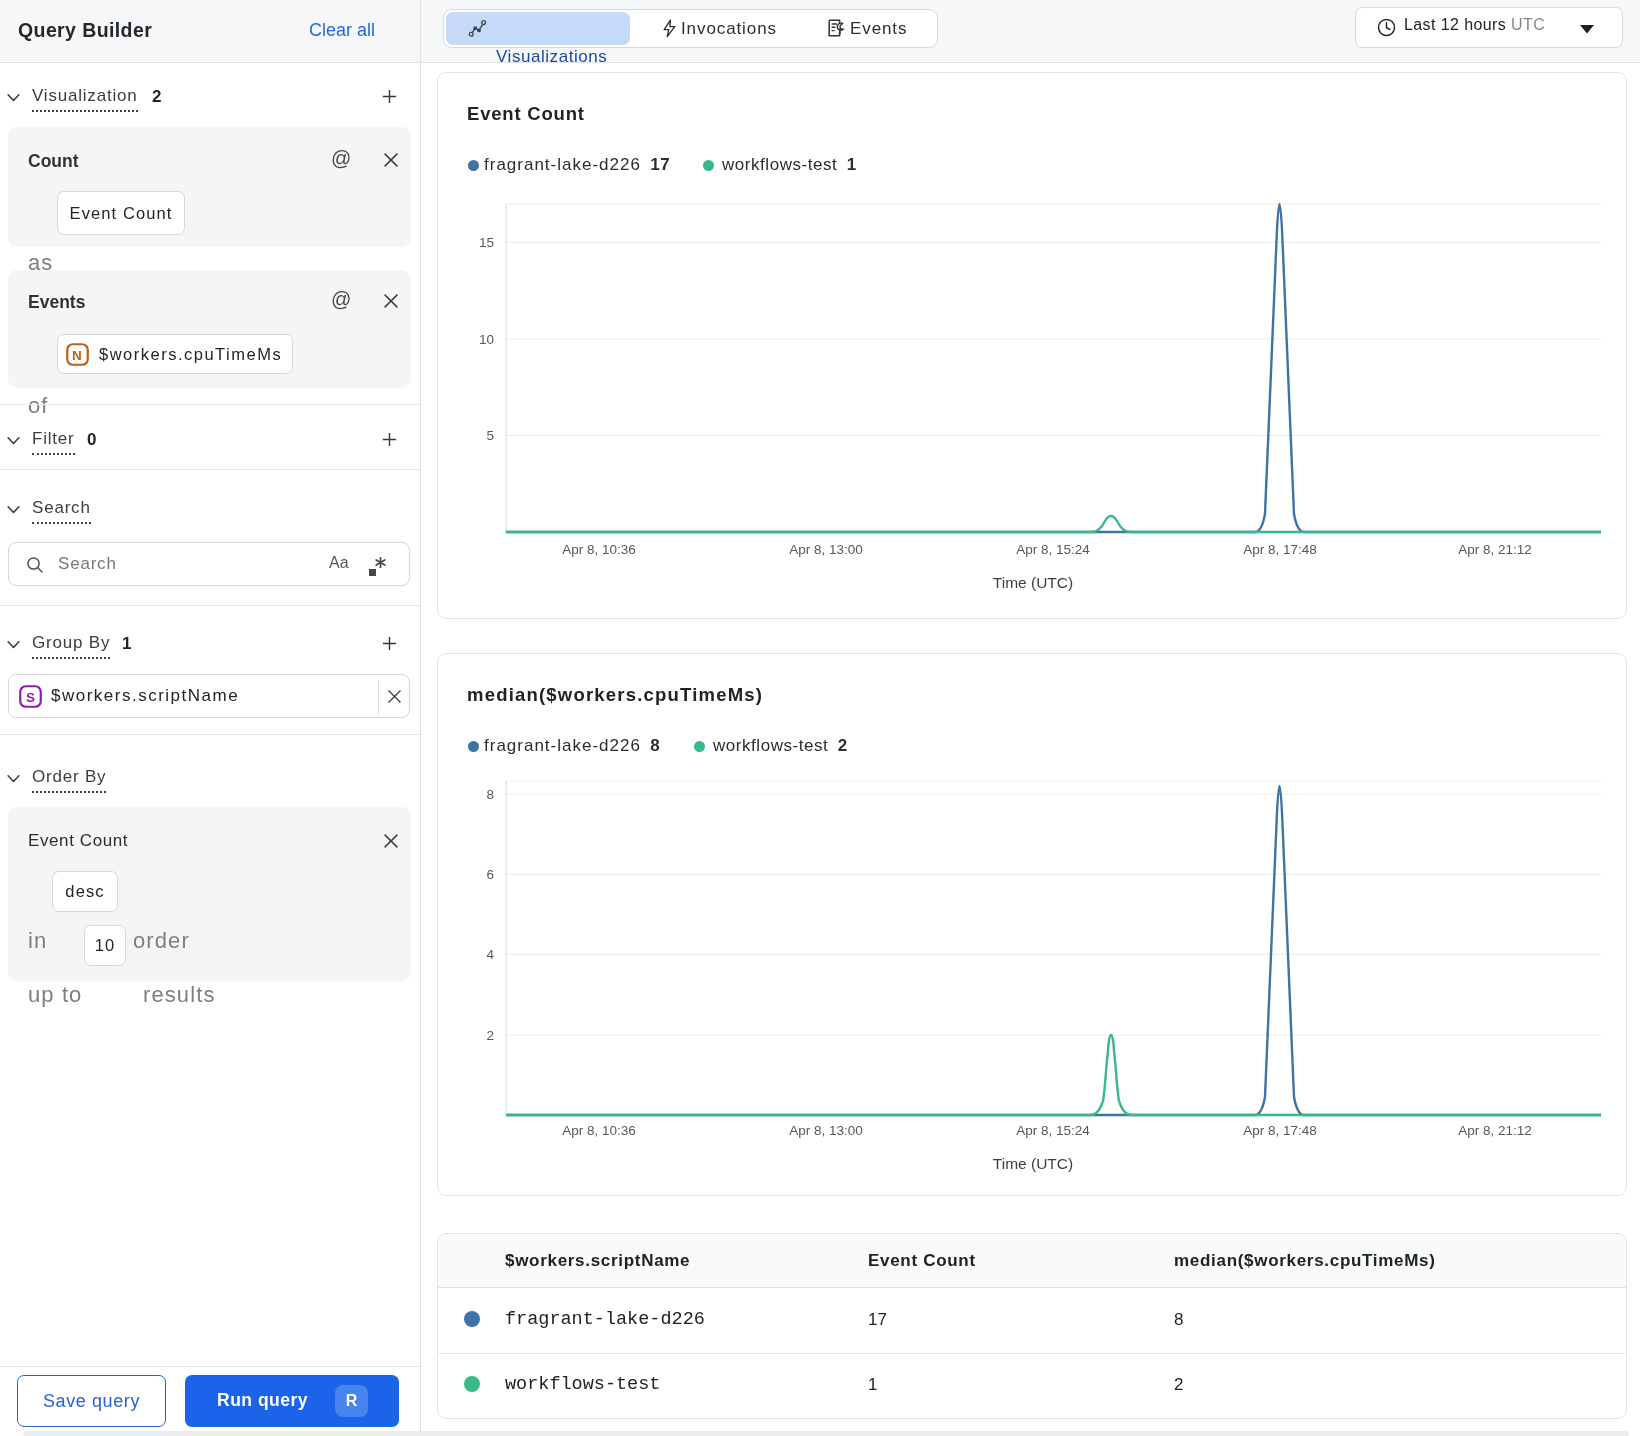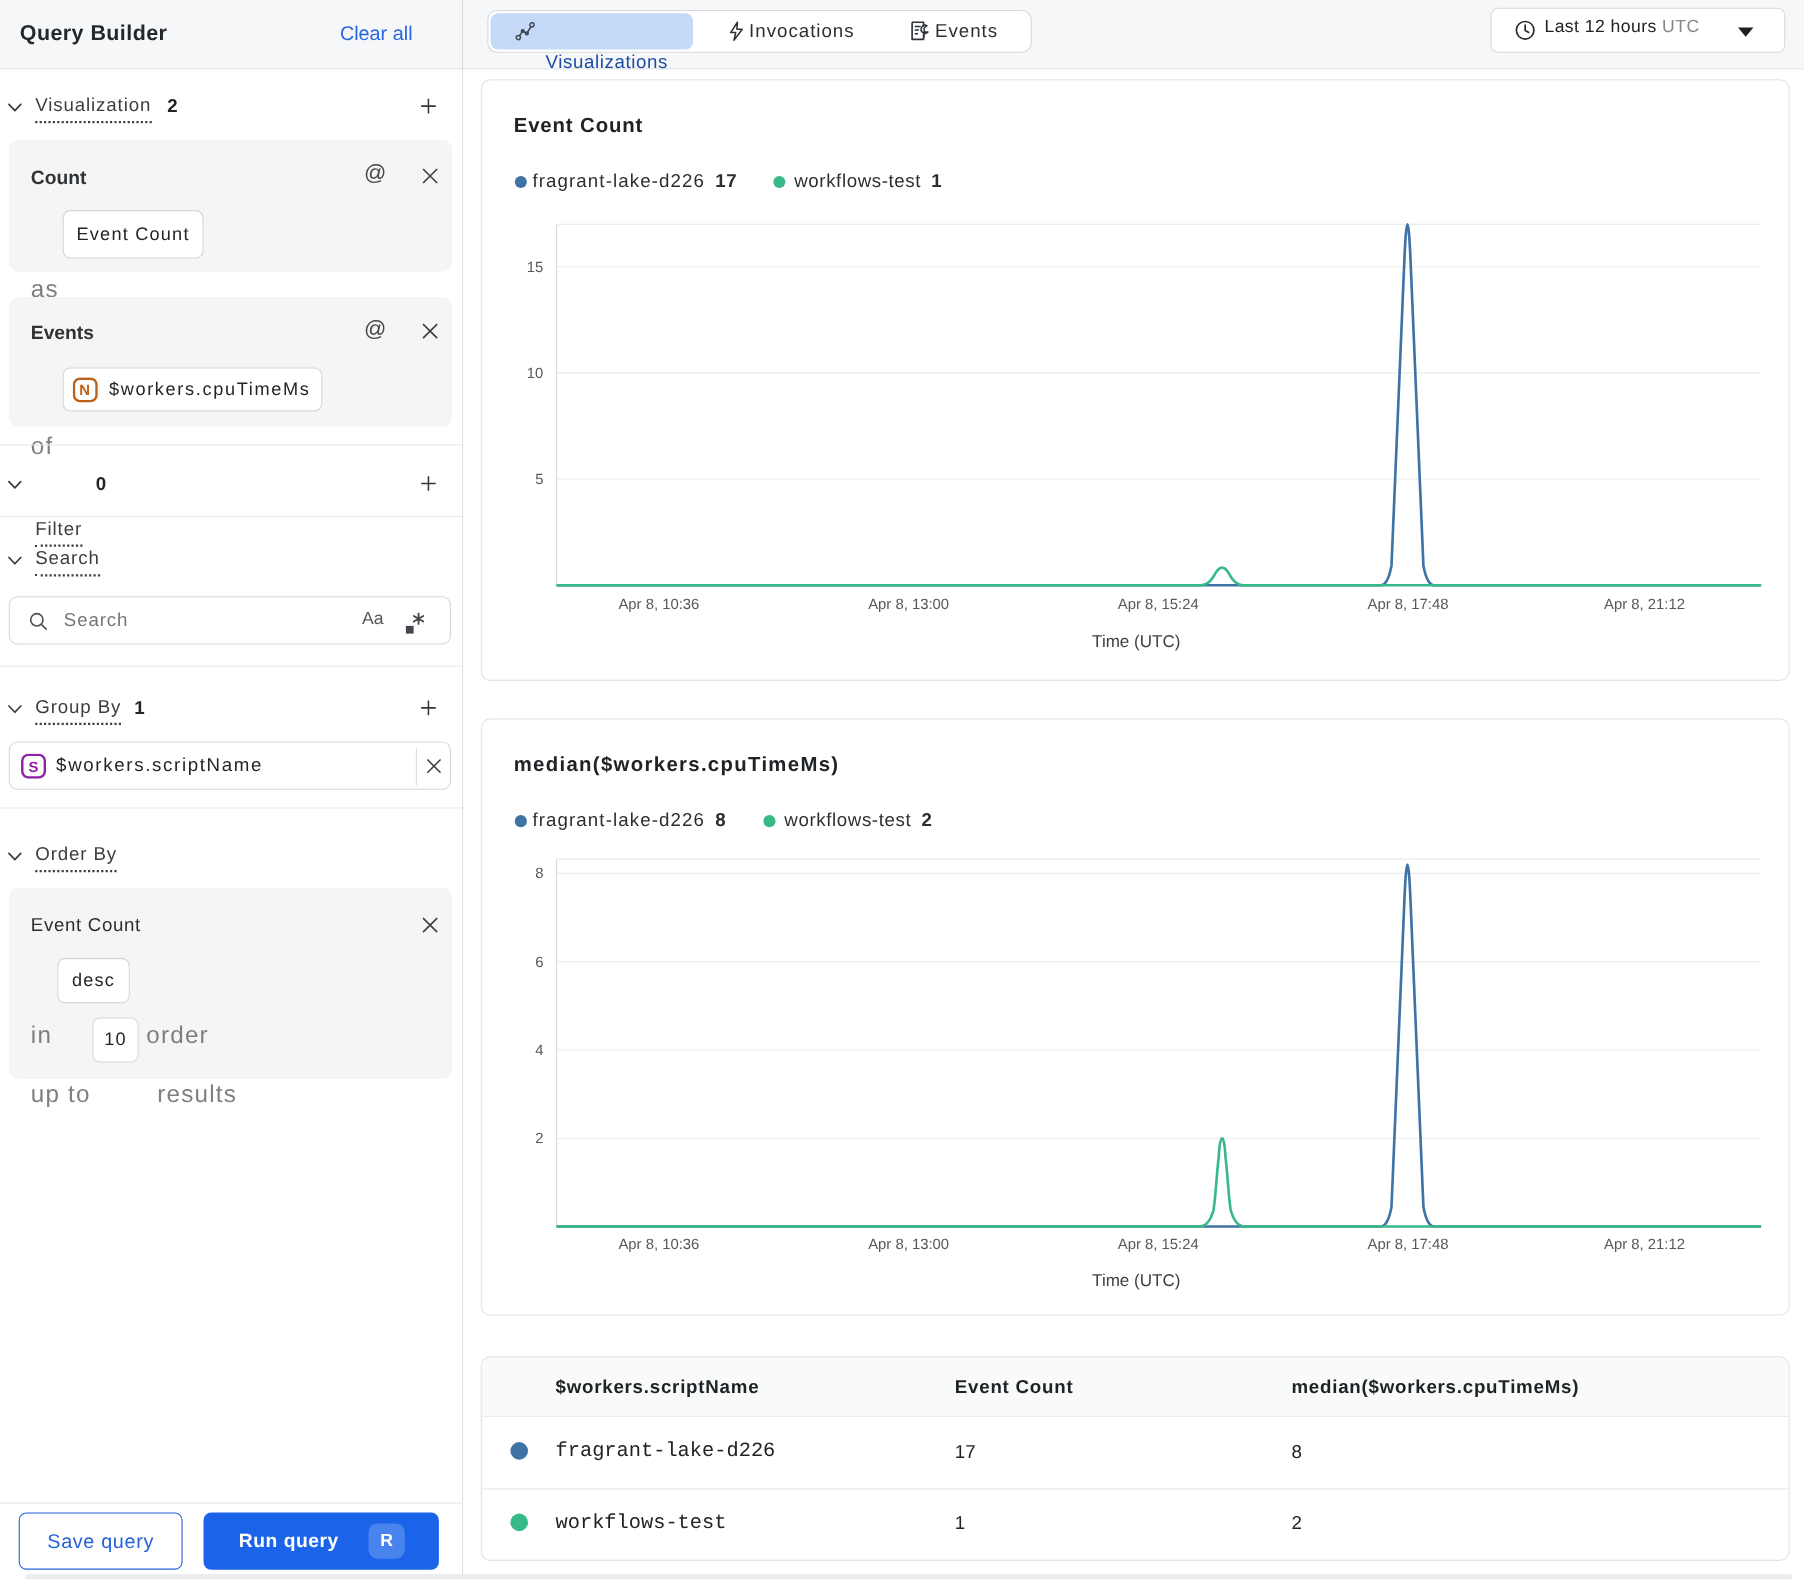--- a/index.html
+++ b/index.html
@@ -78,21 +78,21 @@
         </svg>
       <span style="margin-left:10px; letter-spacing:1.5px;">$workers.cpuTimeMs</span>
     </div>
   </div>
 
   <div class="abs" style="left:0; top:404px; width:420px; height:1px; background:#e7e8e9;"></div>
 
   <svg class="abs sec-chev" style="left:6px; top:433px; width:15px; height:15px;" viewBox="0 0 14 14">
       <path d="M2 4.5 L7 9.8 L12 4.5" fill="none" stroke="#3c3f42" stroke-width="1.5" stroke-linecap="round" stroke-linejoin="round"></path>
     </svg>
-  <div class="abs sec-label" style="left:32px; top:429px;margin-top:42px;">Filter</div>
+  <div class="abs sec-label" style="left:32px; top:429px;">Filter</div>
   <div class="abs sec-count" style="left:87px; top:430px;">0</div>
   <svg class="abs" style="left:382px; top:432px; width:15px; height:15px;" viewBox="0 0 17 17">
       <path d="M8.5 1 V16 M1 8.5 H16" stroke="#33363a" stroke-width="1.6"></path>
     </svg>
 
   <div class="abs" style="left:0; top:469px; width:420px; height:1px; background:#e7e8e9;"></div>
 
   <svg class="abs sec-chev" style="left:6px; top:502px; width:15px; height:15px;" viewBox="0 0 14 14">
       <path d="M2 4.5 L7 9.8 L12 4.5" fill="none" stroke="#3c3f42" stroke-width="1.5" stroke-linecap="round" stroke-linejoin="round"></path>
     </svg>

